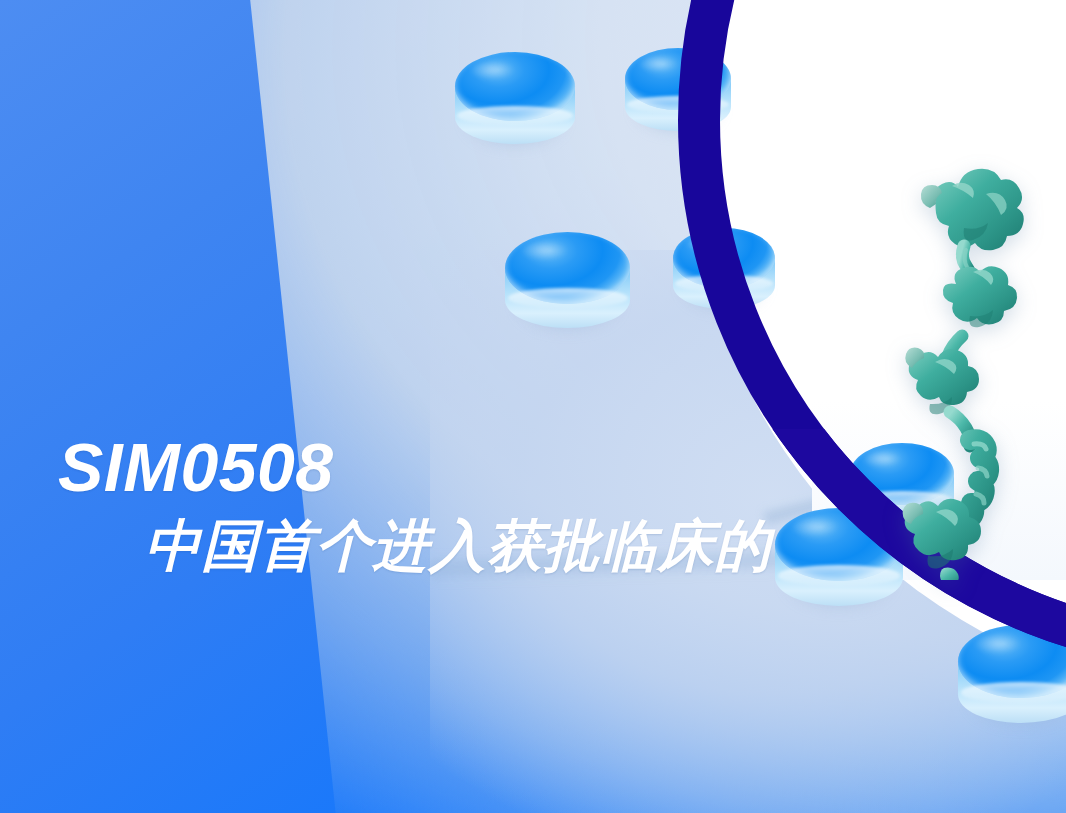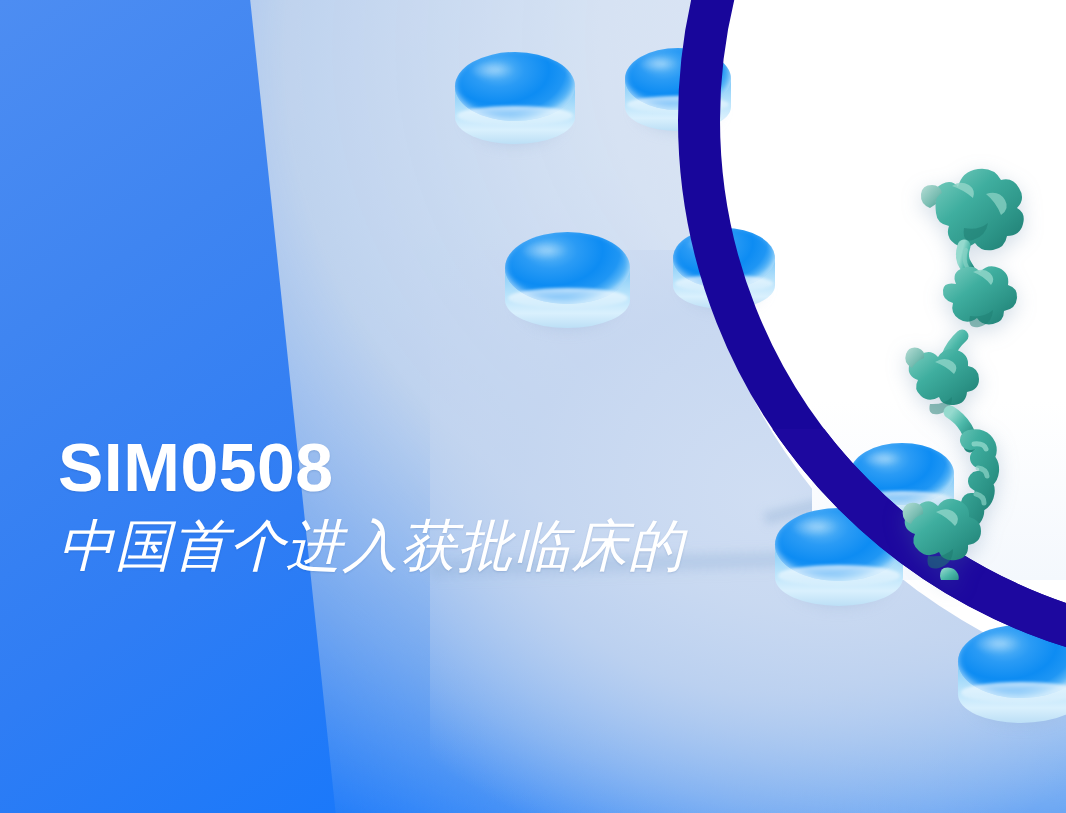--- a/index.html
+++ b/index.html
@@ -139,33 +139,35 @@
   
   .text-block{
     position:absolute;
     left:58px; top:432px;
     width:800px;
     color:#ffffff;
   }
   .title-main{
     font-size:68px;
     font-weight:bold;
+    font-style:italic;
     letter-spacing:0.5px;
     line-height:1.04;
     text-shadow:0 1px 2px rgba(20,60,130,0.18);
     white-space:nowrap;
   }
   .subtitle{
     margin-top:10px;
     font-size:56px;
     font-style:italic;
-    font-weight:400;
+    font-weight:700;
     line-height:1.18;
     letter-spacing:1px;
     text-shadow:0 1px 2px rgba(20,60,130,0.16);
+    text-align:center;
   }
   .subtitle .line{ display:block; white-space:nowrap; }
 </style>
 </head>
 <body>
 
 <div id="stage">
 
   <div class="bg-base"></div>
   <div class="photo-plane"></div>

